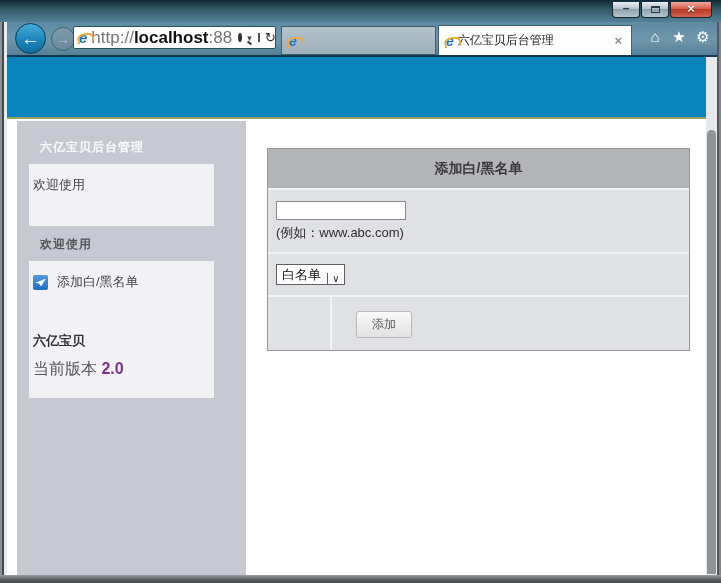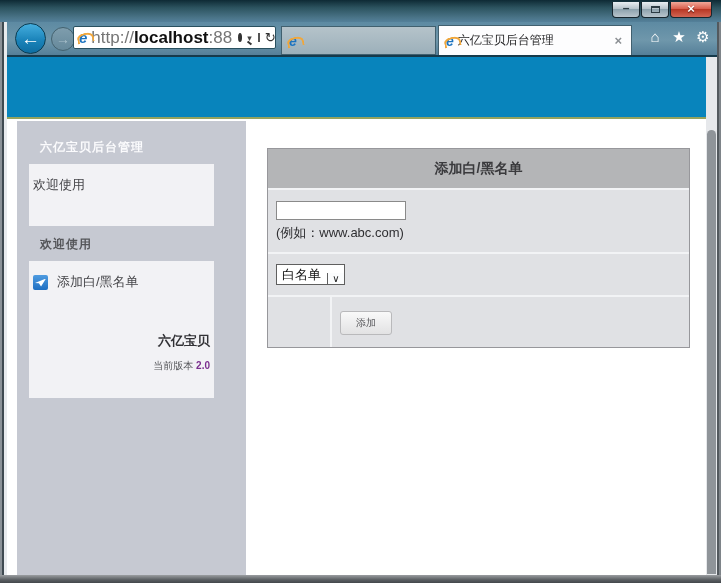--- a/index.html
+++ b/index.html
@@ -55,48 +55,48 @@
   .cmd-icons span { font-size:15px; line-height:18px; width:16px; text-align:center; }
 
   
   .banner { position:absolute; left:7px; top:57px; width:699px; height:62px;
     background:#0884bc; border-bottom:2px solid #95a35e; }
 
   .sidebar { position:absolute; left:17px; top:121px; width:280px; height:454px; background:#c6c9d2; padding-top:8px; }
   .side-h { margin:10px 0 8px 23px; font-size:12px; font-weight:bold; letter-spacing:1px; color:#55565a; }
   .side-h.light { color:#fbfbfd; }
   .panel { margin-left:12px; width:185px; background:#f2f2f5; padding:12px 4px; font-size:13px; color:#46464a; }
-  .p1 { min-height:62px; } .p2 { min-height:48px; } .p3 { min-height:59px; } .p4 { min-height:78px;text-align:right; }
+  .p1 { min-height:62px; } .p2 { min-height:48px; } .p3 { min-height:59px; } .p4 { min-height:78px; }
   .side-item { display:flex; align-items:center; gap:9px; }
   .icon-sq { flex:0 0 15px; width:15px; height:15px; border-radius:2px; background:linear-gradient(#4e9be0,#1f6fc2); position:relative; }
   .icon-sq.filter::after { content:""; position:absolute; left:3px; top:3px; width:7px; height:7px;
     border:1px solid #fff; background:#9cc4ee; }
   .icon-sq.addlist::after { content:""; position:absolute; left:2px; top:4px; width:11px; height:8px;
     background:#fff; clip-path:polygon(0 55%,100% 0,55% 100%,35% 60%); }
   .ver-name { font-weight:bold; color:#323236; font-size:13px; }
-  .ver-line { margin-top:9px; color:#55565a; font-size:10px; }
+  .ver-line { margin-top:9px; color:#55565a; font-size:16px; }
   .ver-num { font-weight:bold; color:#7b2f8f; }
 
   .content { position:absolute; left:246px; top:121px; width:460px; height:454px; background:#fff; }
 
   .form-box { margin:27px 0 0 21px; width:423px; border:1px solid #97979b; background:#e0e1e4; }
   .form-title { height:41px; background:#b4b5b7; border-bottom:2px solid #f2f3f5;
     display:flex; align-items:center; justify-content:center; font-size:14px; font-weight:bold; color:#3a3a3d; }
   .form-row { display:flex; border-bottom:2px solid #f2f3f5; }
   .form-row:last-child { border-bottom:none; }
   .row-label { flex:0 0 64px; border-right:2px solid #f2f3f5; display:flex; align-items:center;
     justify-content:center; font-size:13px; color:#3a3a3c; }
   .row-body { flex:1; padding:10px 8px 10px 8px; }
   .url-input { width:130px; height:19px; border:1px solid #8a8a8a; background:#fff; font-size:12px; padding:0 3px; }
   .hint { margin-top:4px; font-size:13px; color:#2f2f32; }
   .select { display:inline-flex; border:1px solid #5f5f5f; background:#fff; height:21px; align-items:flex-end; }
   .sel-text { padding:2px 6px 0 5px; font-size:13px; color:#111; }
   .sel-arrow { width:17px; border-left:1px solid #5f5f5f; display:flex; align-items:center; justify-content:center;
     font-size:10px; color:#222; background:#fbfcfd; }
-  .add-btn { margin:4px 0 2px 0; padding:4px 15px; font-size:10px; color:#5a5a5d;
+  .add-btn { margin:4px 0 2px 16px; padding:4px 15px; font-size:12px; color:#5a5a5d;
     background:linear-gradient(#f9f9f9,#e2e2e3); border:1px solid #b9b9bb; border-radius:3px; }
 
   
   .edge-left { position:absolute; left:0; top:22px; width:7px; height:553px;
     background:linear-gradient(90deg,#8b9298 0 2px,#3f4a51 2px 4px,#e8ebee 4px 7px); }
   .edge-right { position:absolute; left:717px; top:22px; width:4px; height:553px;
     background:linear-gradient(90deg,#53595e 0 2px,#7e8489 2px 4px); }
   .scrollbar { position:absolute; left:706px; top:57px; width:11px; height:518px; background:#e6e8eb; }
   .scroll-thumb { position:absolute; left:1px; top:73px; width:9px; height:444px; background:#8f9499; border-radius:5px 5px 0 0; }
   .statusbar { position:absolute; left:0; top:575px; width:721px; height:8px;

